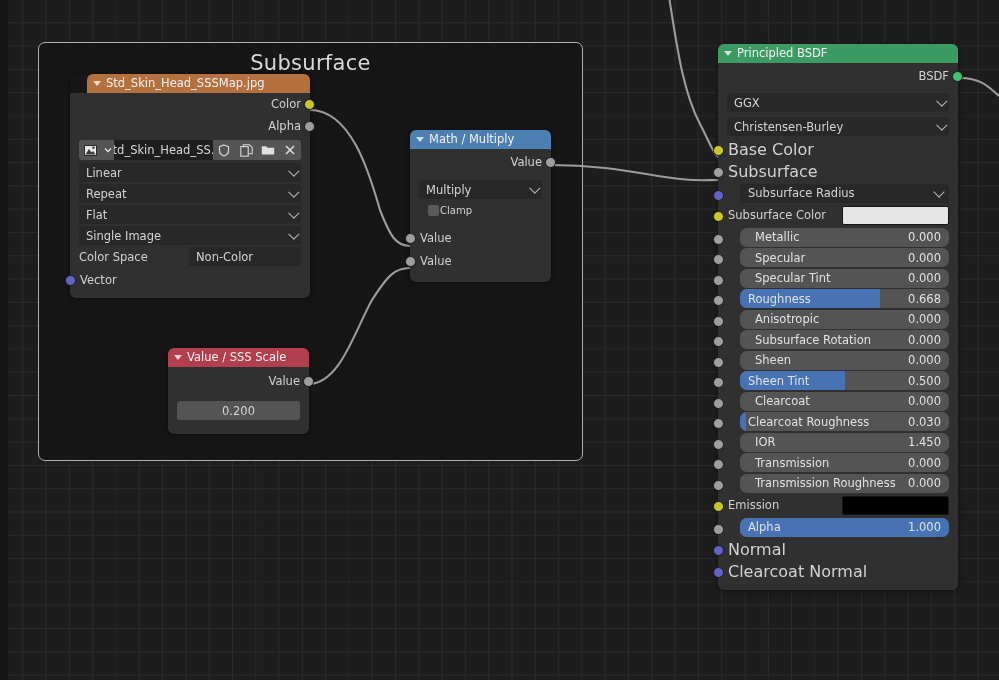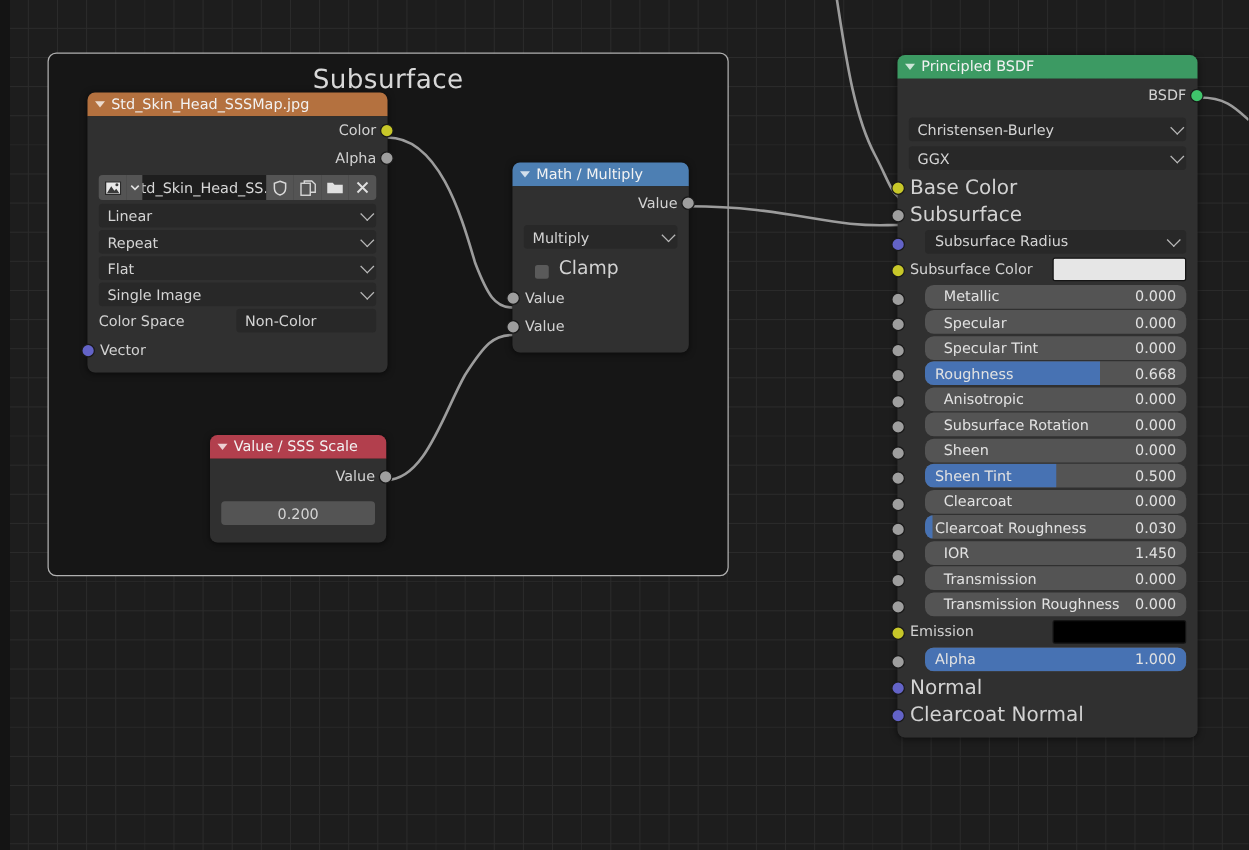--- a/index.html
+++ b/index.html
@@ -101,22 +101,22 @@
   .ib{height:20px;background:#545454;display:flex;align-items:center;justify-content:center;
       color:#dcdcdc;font-size:11px;}
   .ib.first{border-radius:3px 0 0 3px;width:22px;}
   .ib.chev{width:13px;}
   .namefield{flex:1;height:20px;background:#1e1e1e;border-radius:0;display:flex;align-items:center;
              justify-content:center;color:#d8d8d8;font-size:11.5px;overflow:hidden;white-space:nowrap;}
   .ib.last{border-radius:0 3px 3px 0;width:22px;}
   .ib.w22{width:22px;}
 
   .chk{width:11px;height:11px;background:#5a5a5a;border-radius:2px;display:inline-block;}
-  .chkrow{display:flex;align-items:flex-end;gap:8px;margin:3px 9px 3px 22px;height:18px;
-          font-size:15px;color:#d2d2d2;}
+  .chkrow{display:flex;align-items:flex-start;gap:1px;margin:3px 9px 3px 22px;height:18px;
+          font-size:10px;color:#d2d2d2;}
 
   svg.noodles{position:absolute;left:0;top:0;width:999px;height:680px;z-index:2;pointer-events:none;}
   .nd{fill:none;stroke:#9c9c9c;stroke-width:2.1;}
 </style>
 </head>
 <body>
 
 <div id="editor">
 
   <div id="leftband"></div>
@@ -132,21 +132,21 @@
     <path class="nd" d="M309,384 C340,384 355,330 372,300 C388,275 395,268 410,268"></path>
 
     <path class="nd" d="M551,165 C610,165 645,175 680,179 C700,181 706,180 719,180"></path>
 
     <path class="nd" d="M668,-10 C676,40 682,90 700,124 C710,143 712,152 719,158"></path>
 
     <path class="nd" d="M960,78 C980,78 988,86 999,96"></path>
   </svg>
 
   <div class="node" style="left:70px;top:74px;width:240px;">
-    <div class="node-head" style="background:#b4713f;">
+    <div class="node-head" style="background:#b4713f;margin-left:17px;">
       <span class="tri"></span>
       <span>Std_Skin_Head_SSSMap.jpg</span>
     </div>
     <div class="node-body">
       <div class="row out">
         <span>Color</span>
         <span class="sock s-yellow" style="right:-5px;top:6px;"></span>
       </div>
       <div class="row out">
         <span>Alpha</span>
@@ -270,26 +270,26 @@
   <div class="node" style="left:718px;top:44px;width:240px;">
     <div class="node-head" style="background:#3c9a63;">
       <span class="tri"></span>
       <span>Principled BSDF</span>
     </div>
     <div class="node-body" style="padding-bottom:8px;">
       <div class="row out" style="height:26px;">
         <span>BSDF</span>
         <span class="sock s-green" style="right:-5px;top:8px;"></span>
       </div>
+      <div class="wdg" style="margin-top:4px;">
+        <span>GGX</span>
+        <span class="chev"></span>
+      </div>
       <div class="wdg" style="margin-top:5px;">
         <span>Christensen-Burley</span>
-        <span class="chev"></span>
-      </div>
-      <div class="wdg" style="margin-top:4px;">
-        <span>GGX</span>
         <span class="chev"></span>
       </div>
 
       <div id="bsdf-fields">
           <div style="position: relative;">
             <span class="sock s-yellow" style="left: -5px; top: 7px;"></span>
             <div class="labelrow">Base Color</div>
           </div>
           <div style="position: relative;">
             <span class="sock s-grey" style="left: -5px; top: 7px;"></span>

